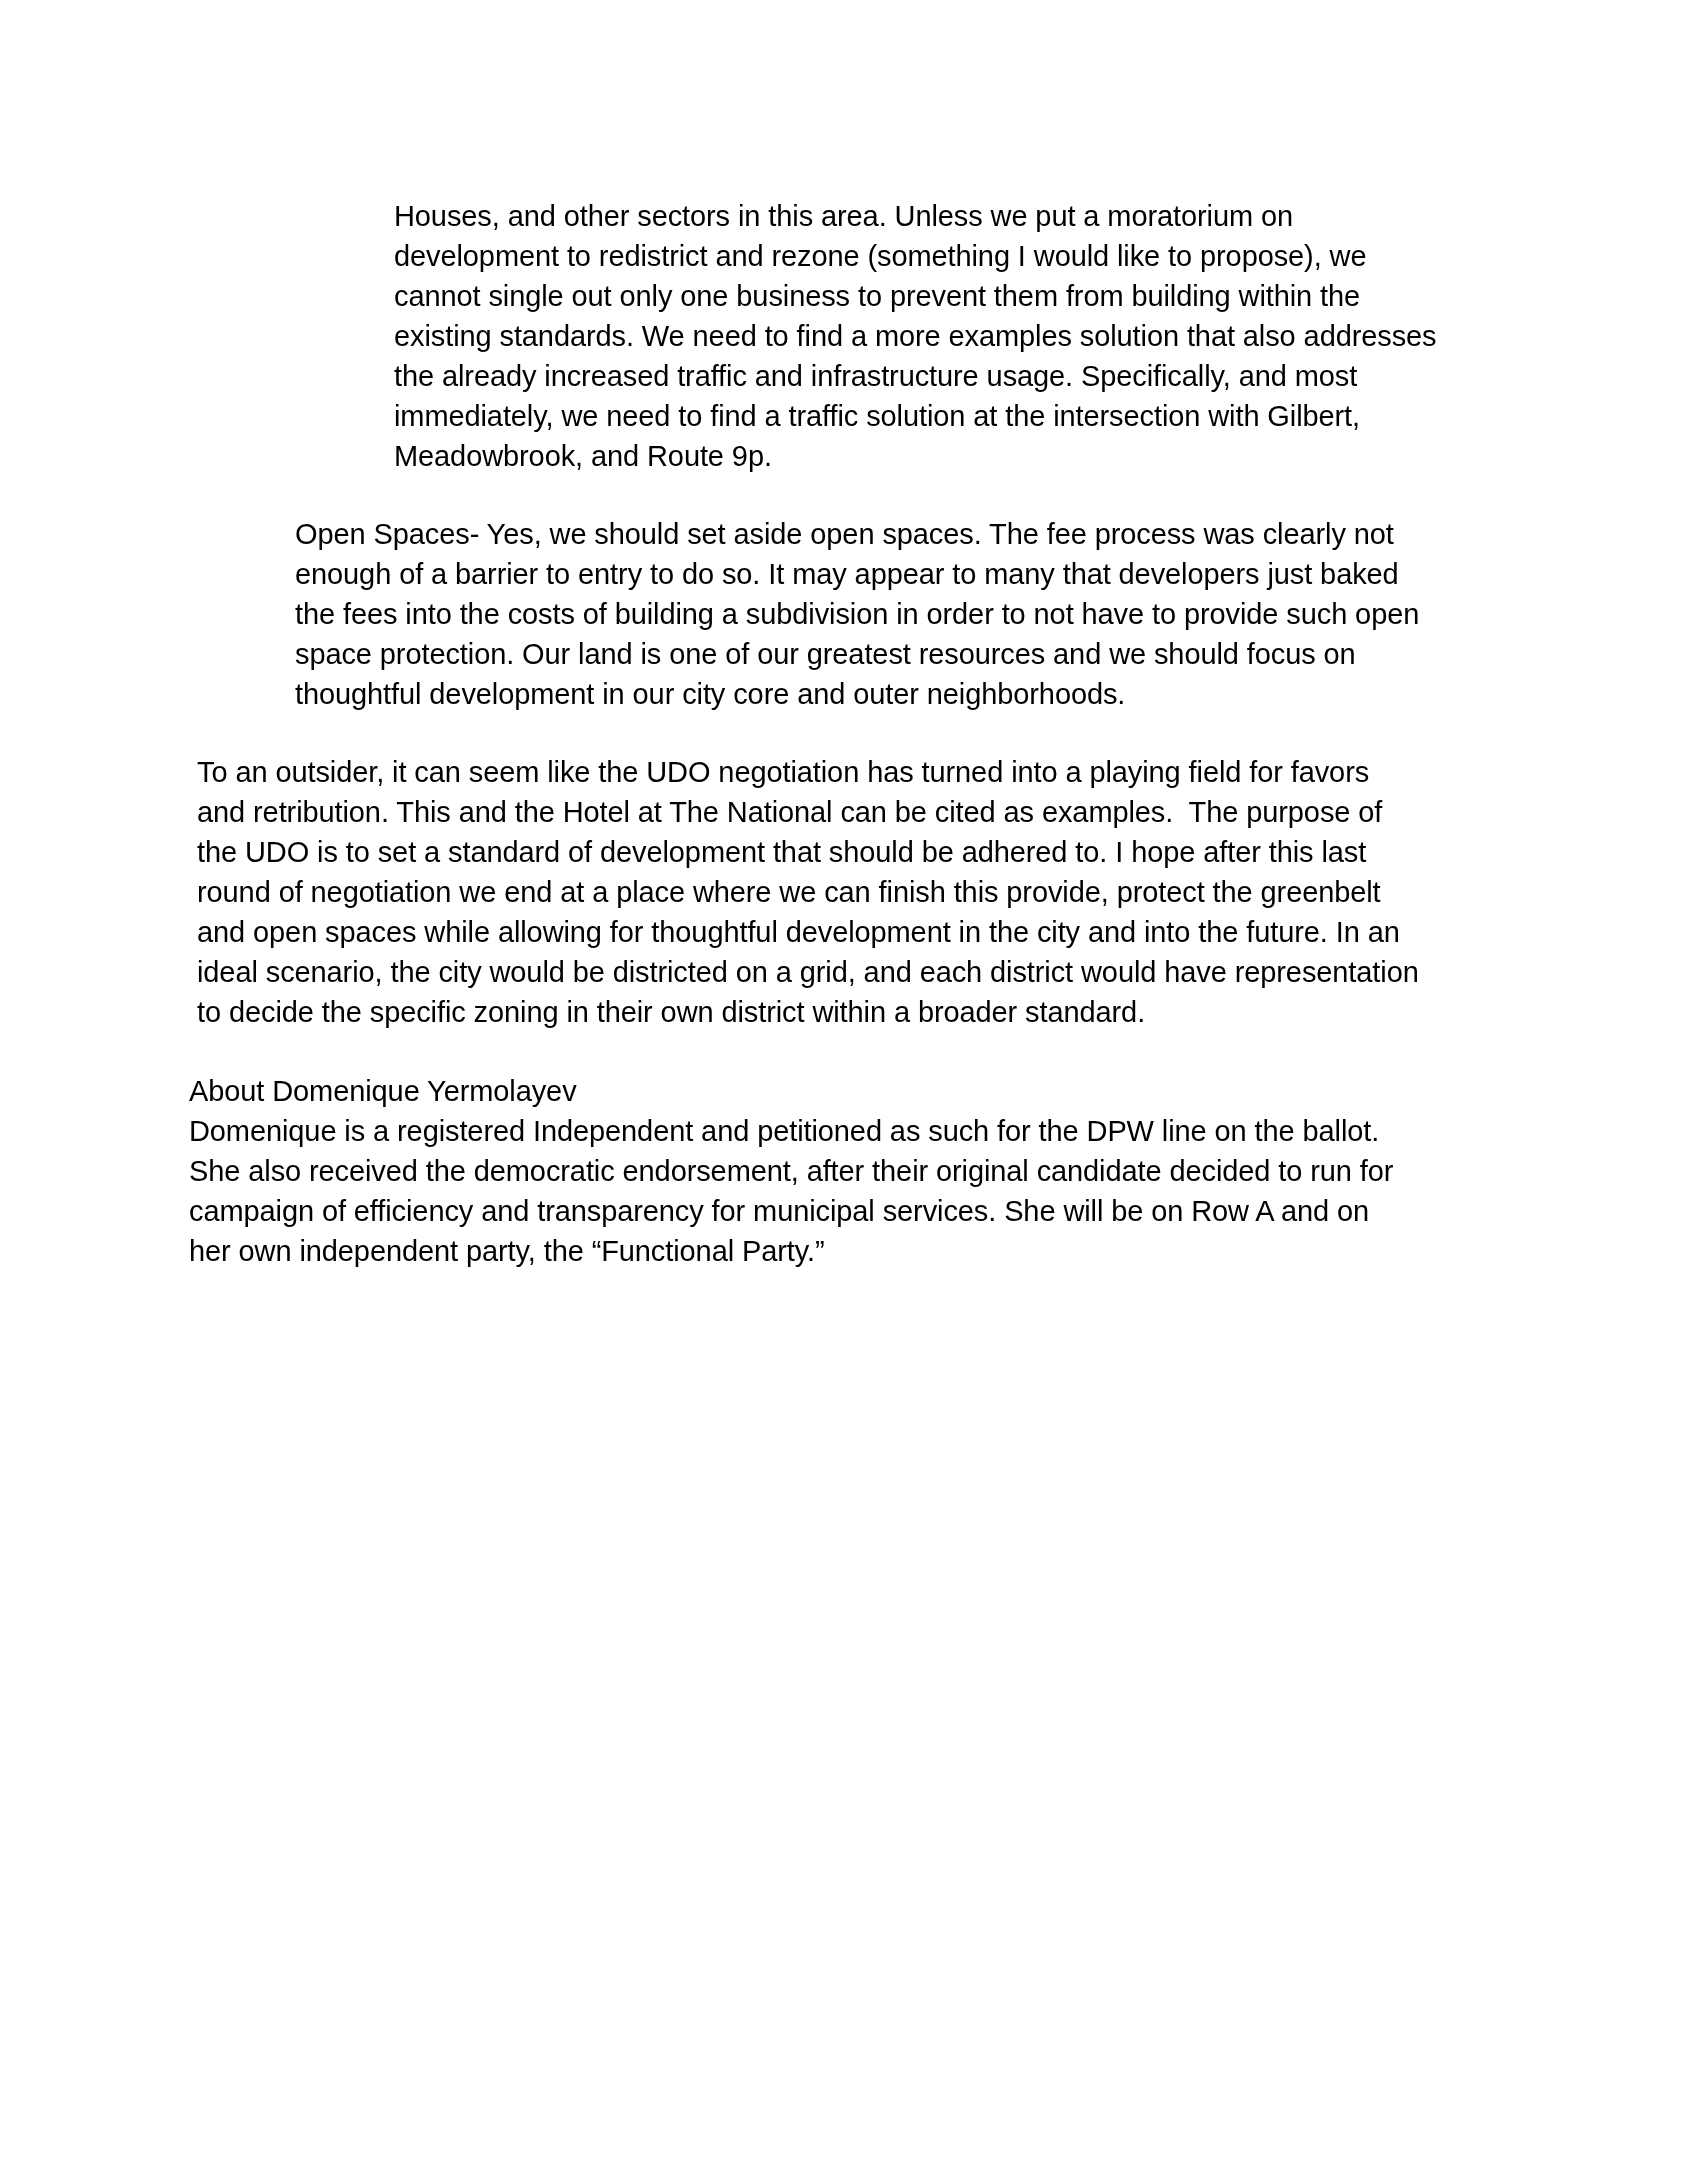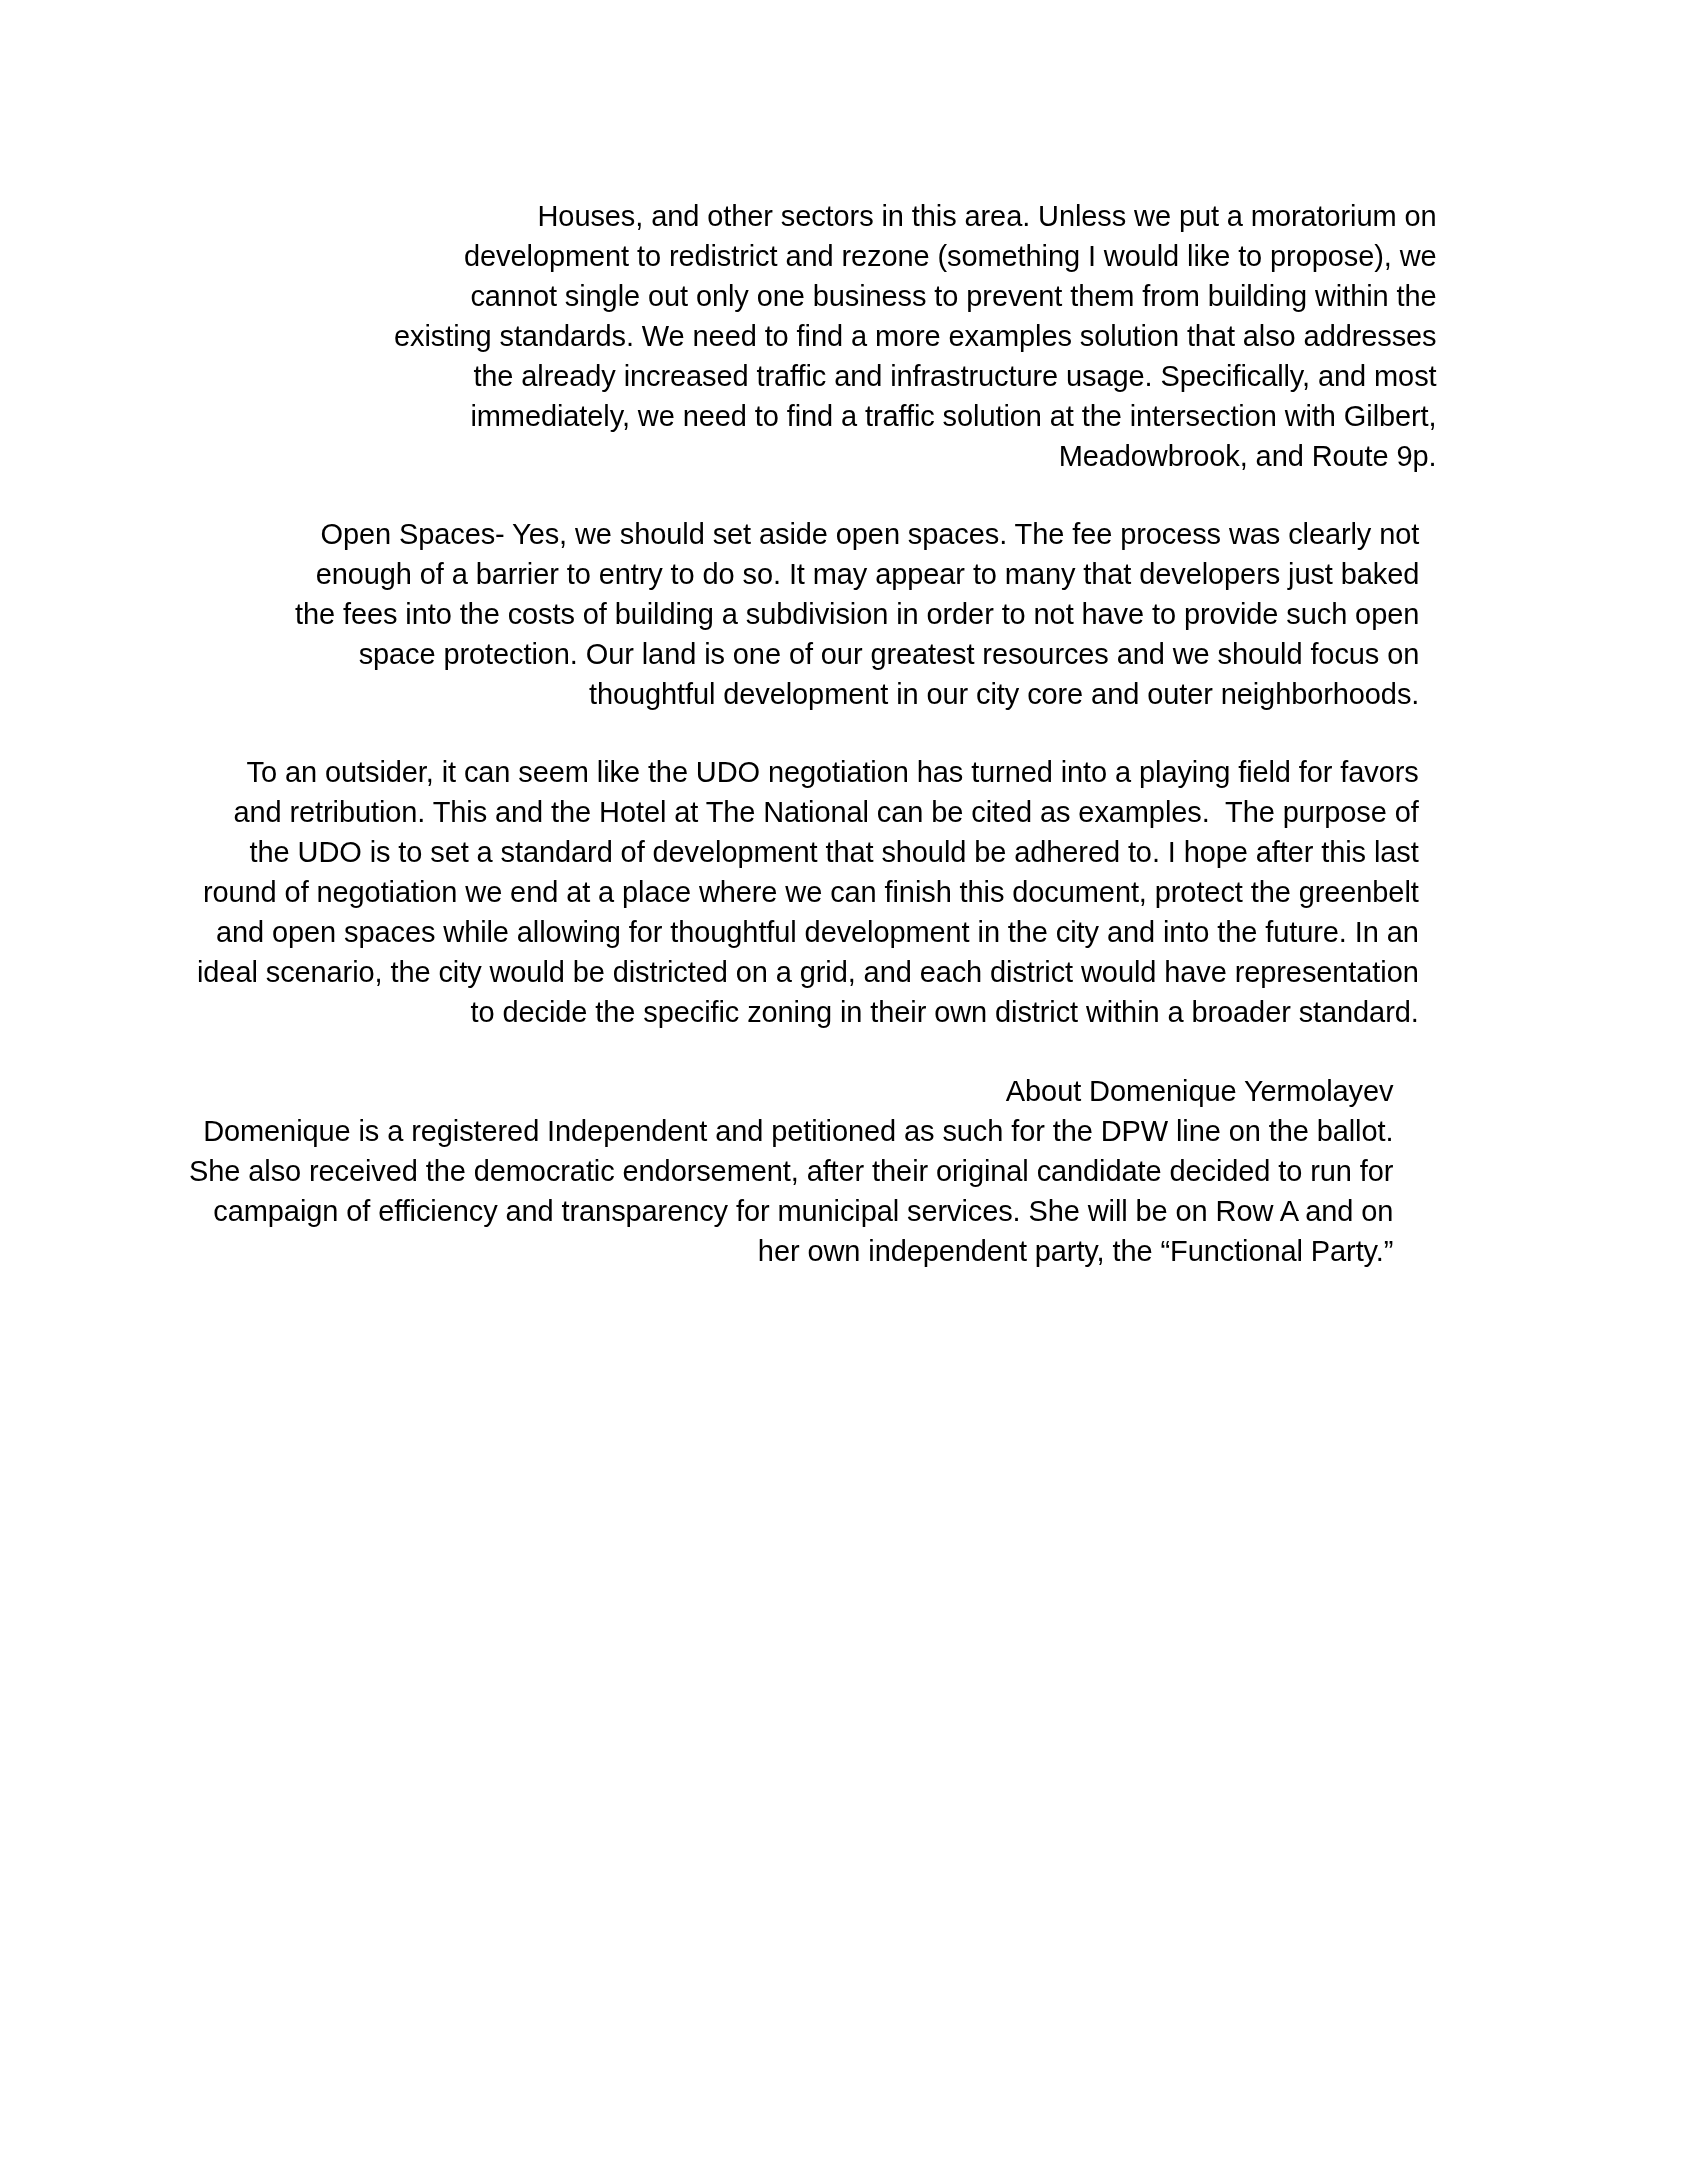--- a/index.html
+++ b/index.html
@@ -1,19 +1,19 @@
 <!DOCTYPE html>
 <html><head>
 <meta charset="utf-8">
 <style>
   html, body { margin: 0; padding: 0; background: #ffffff; }
   body { width: 1683px; height: 2178px; position: relative; overflow: hidden;
          font-family: "Liberation Sans", sans-serif; color: #000000; }
   .page { position: absolute; left: 0; top: 0; width: 1683px; height: 2178px; background: #ffffff; }
-  .block { position: absolute; text-align: right; }
+  .block { position: absolute; }
   .line { font-size: 29px; line-height: 40px; white-space: nowrap; letter-spacing: -0.1px; }
   .b { font-weight: normal; }
   #blk-cont { left: 394px; top: 196px; }
   #blk-open { left: 295px; top: 514px; }
   #blk-udo  { left: 197px; top: 752px; }
   #blk-about { left: 189px; top: 1071px; }
 </style>
 </head>
 <body>
 
@@ -34,21 +34,21 @@
     <div class="line">enough of a barrier to entry to do so. It may appear to many that developers just baked</div>
     <div class="line">the fees into the costs of building a subdivision in order to not have to provide such open</div>
     <div class="line">space protection. Our land is one of our greatest resources and we should focus on</div>
     <div class="line">thoughtful development in our city core and outer neighborhoods.</div>
   </div>
 
   <div class="block" id="blk-udo">
     <div class="line">To an outsider, it can seem like the UDO negotiation has turned into a playing field for favors</div>
     <div class="line" style="white-space:pre">and retribution. This and the Hotel at The National can be cited as examples.  The purpose of</div>
     <div class="line">the UDO is to set a standard of development that should be adhered to. I hope after this last</div>
-    <div class="line">round of negotiation we end at a place where we can finish this document, protect the greenbelt</div>
+    <div class="line">round of negotiation we end at a place where we can finish this provide, protect the greenbelt</div>
     <div class="line">and open spaces while allowing for thoughtful development in the city and into the future. In an</div>
     <div class="line">ideal scenario, the city would be districted on a grid, and each district would have representation</div>
     <div class="line">to decide the specific zoning in their own district within a broader standard.</div>
   </div>
 
   <div class="block" id="blk-about">
     <div class="line b">About Domenique Yermolayev</div>
     <div class="line">Domenique is a registered Independent and petitioned as such for the DPW line on the ballot.</div>
     <div class="line">She also received the democratic endorsement, after their original candidate decided to run for</div>
     <div class="line">campaign of efficiency and transparency for municipal services. She will be on Row A and on</div>

